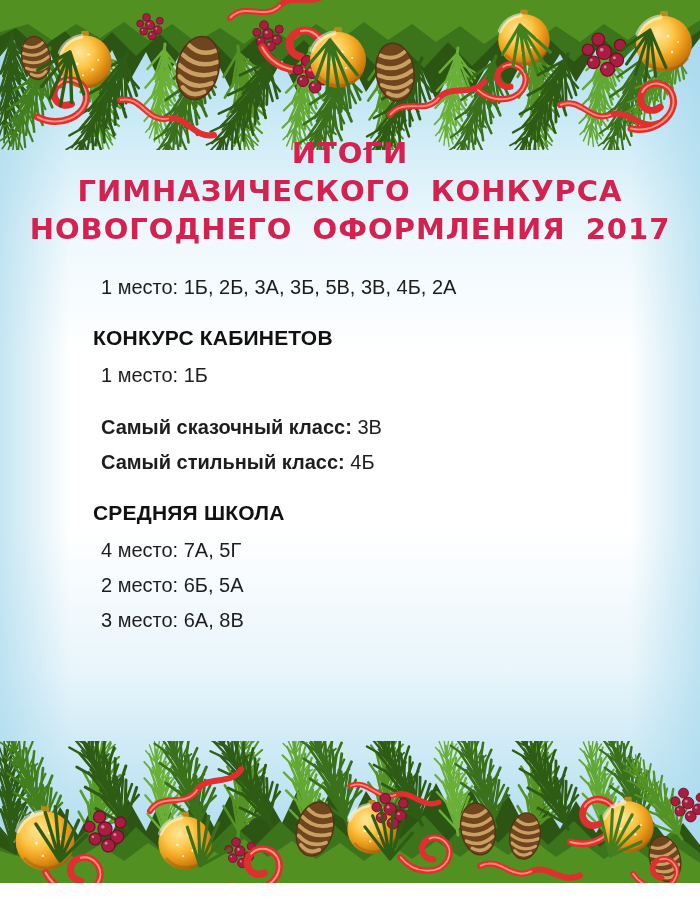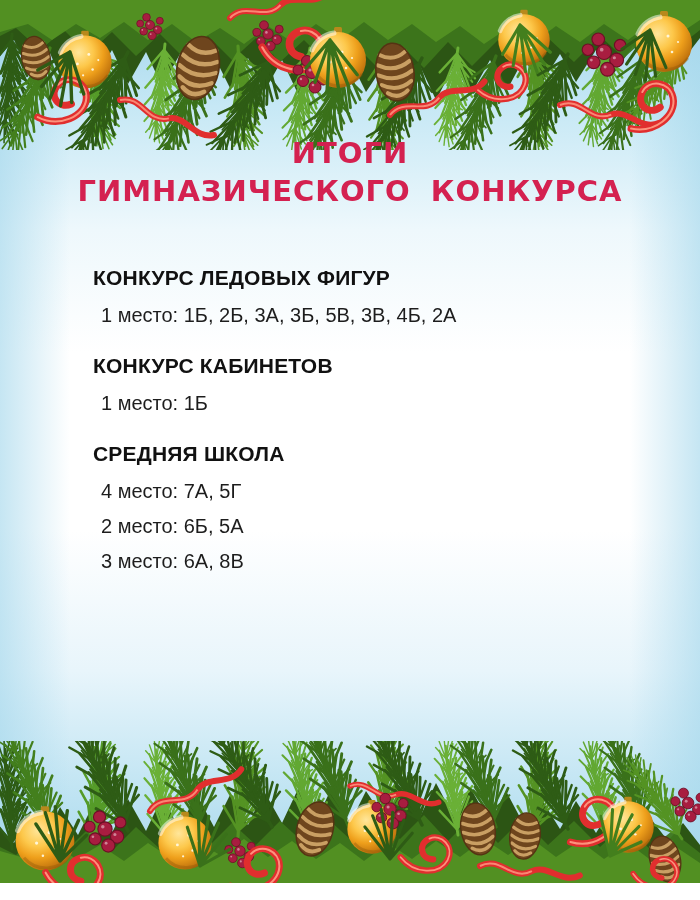--- a/index.html
+++ b/index.html
@@ -195,35 +195,37 @@
     <use href="#ribbon" transform="translate(660,125) rotate(15) scale(0.8)"></use>
     <use href="#tuft" stroke="#2e5c15" transform="translate(60,120) rotate(-95) scale(1.3)"></use>
     <use href="#tuft" stroke="#3a711a" transform="translate(200,125) rotate(-80) scale(1.2)"></use>
     <use href="#tuft" stroke="#2e5c15" transform="translate(390,118) rotate(-100) scale(1.2)"></use>
     <use href="#tuft" stroke="#437f1d" transform="translate(610,115) rotate(-75) scale(1.2)"></use>
   </svg>
 
   <div class="title">
     <div>ИТОГИ</div>
     <div>ГИМНАЗИЧЕСКОГО КОНКУРСА</div>
+    <div>НОВОГОДНЕГО ОФОРМЛЕНИЯ 2017</div>
   </div>
 
   <div class="content">
 
     <div class="section">
-      <div class="heading">КОНКУРС ЛЕДОВЫХ ФИГУР</div>
       <p class="line">1 место: 1Б, 2Б, 3А, 3Б, 5В, 3В, 4Б, 2А</p>
     </div>
 
     <div class="section">
       <div class="heading">КОНКУРС КАБИНЕТОВ</div>
       <p class="line">1 место: 1Б</p>
     </div>
 
     <div class="section">
+      <p class="line"><span class="lbl">Самый сказочный класс:</span> <span>3В</span></p>
+      <p class="line"><span class="lbl">Самый стильный класс:</span> <span>4Б</span></p>
     </div>
 
     <div class="section">
       <div class="heading">СРЕДНЯЯ ШКОЛА</div>
       <p class="line">4 место: 7А, 5Г</p>
       <p class="line">2 место: 6Б, 5А</p>
       <p class="line">3 место: 6А, 8В</p>
     </div>
 
 

